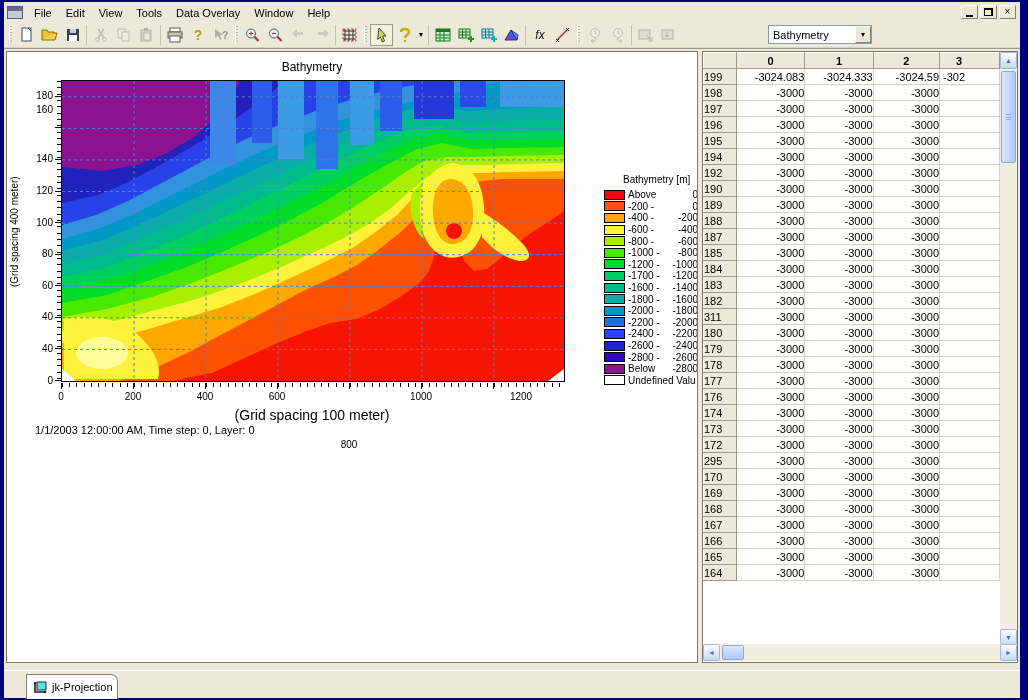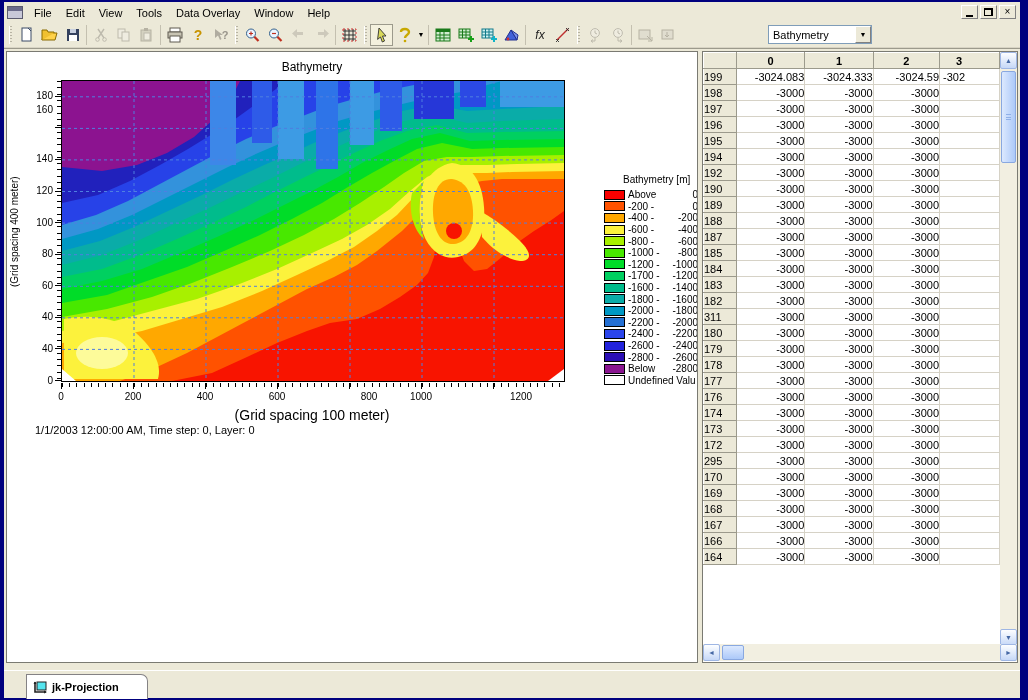--- a/index.html
+++ b/index.html
@@ -74,21 +74,21 @@
   
   .vscroll { position:absolute; right:0; top:0; width:17px; height:594px; background:#F2EFE1; }
   .hscroll { position:absolute; left:0; bottom:1px; height:17px; width:314px; background:#F2EFE1; }
   .sb-btn { position:absolute; width:17px; height:17px; background:linear-gradient(#FDFEFF,#C6D8F7); border:1px solid #9EB6E4; border-radius:2px; color:#4467A4; font-size:7px; display:flex; align-items:center; justify-content:center; }
   .sb-thumb-v { position:absolute; left:1px; top:19px; width:15px; height:92px; background:linear-gradient(90deg,#DCE9FE,#ACC9F9); border:1px solid #89A8E0; border-radius:2px; }
   .sb-thumb-v::after { content:""; position:absolute; left:4px; right:4px; top:42px; height:6px; background:repeating-linear-gradient(180deg,#8FB0E8 0 1px,transparent 1px 2.5px); }
   .sb-thumb-h { position:absolute; top:1px; left:19px; width:22px; height:15px; background:linear-gradient(180deg,#DCE9FE,#ACC9F9); border:1px solid #89A8E0; border-radius:2px; }
 
   
   .tabbar { position:absolute; left:0; top:668px; width:1016px; height:28px; background:#ECE9D8; border-top:1px solid #FFFFFF; }
-  .tab { position:absolute; left:22px; top:3px; height:25px; background:#FFFFFF; border:1px solid #848284; border-bottom:none; border-radius:0 7px 0 0; padding:0 28px 0 6px; display:flex; align-items:center; gap:4px; font-size:11px; font-weight:bold; color:#000; }
+  .tab { position:absolute; left:22px; top:3px; height:25px; background:#FFFFFF; border:1px solid #848284; border-bottom:none; border-radius:0 7px 0 0; padding:0 4px 0 6px; display:flex; align-items:center; gap:4px; font-size:11px; font-weight:normal; color:#000; }
 
   .icon-svg { display:block; }
 </style>
 </head>
 <body>
 
 <div class="frame">
   <div class="chrome">
 
     <div class="menubar">
@@ -356,21 +356,21 @@
         <div id="xticks">
             <div class="tick-x" style="left: 54px;"></div>
             <div class="xlab" style="left: 32px;">0</div>
             <div class="tick-x" style="left: 126px;"></div>
             <div class="xlab" style="left: 104px;">200</div>
             <div class="tick-x" style="left: 198px;"></div>
             <div class="xlab" style="left: 176px;">400</div>
             <div class="tick-x" style="left: 270px;"></div>
             <div class="xlab" style="left: 248px;">600</div>
             <div class="tick-x" style="left: 342px;"></div>
-            <div class="xlab" style="left: 340px;">800</div>
+            <div class="xlab" style="left: 320px; margin-top: 48px;">800</div>
             <div class="tick-x" style="left: 414px;"></div>
             <div class="xlab" style="left: 392px;">1000</div>
             <div class="tick-x" style="left: 486px;"></div>
             <div class="xlab" style="left: 492px;">1200</div>
           </div>
         <div id="yticks">
             <div class="tick-y" style="top: 328px;"></div>
             <div class="ylab" style="top: 322.5px;">0</div>
             <div class="tick-y" style="top: 296.422px;"></div>
             <div class="ylab" style="top: 290.922px;">40</div>
@@ -705,20 +705,27 @@
                   <td class="cell c3"></td>
                 </tr>
                 <tr>
                   <th class="rowhdr">166</th>
                   <td class="cell c0">-3000</td>
                   <td class="cell c1">-3000</td>
                   <td class="cell c2">-3000</td>
                   <td class="cell c3"></td>
                 </tr>
                 <tr>
+                  <th class="rowhdr">165</th>
+                  <td class="cell c0">-3000</td>
+                  <td class="cell c1">-3000</td>
+                  <td class="cell c2">-3000</td>
+                  <td class="cell c3"></td>
+                </tr>
+                <tr>
                   <th class="rowhdr">164</th>
                   <td class="cell c0">-3000</td>
                   <td class="cell c1">-3000</td>
                   <td class="cell c2">-3000</td>
                   <td class="cell c3"></td>
                 </tr>
               </tbody>
             </table>
         </div>
         <div class="vscroll">

